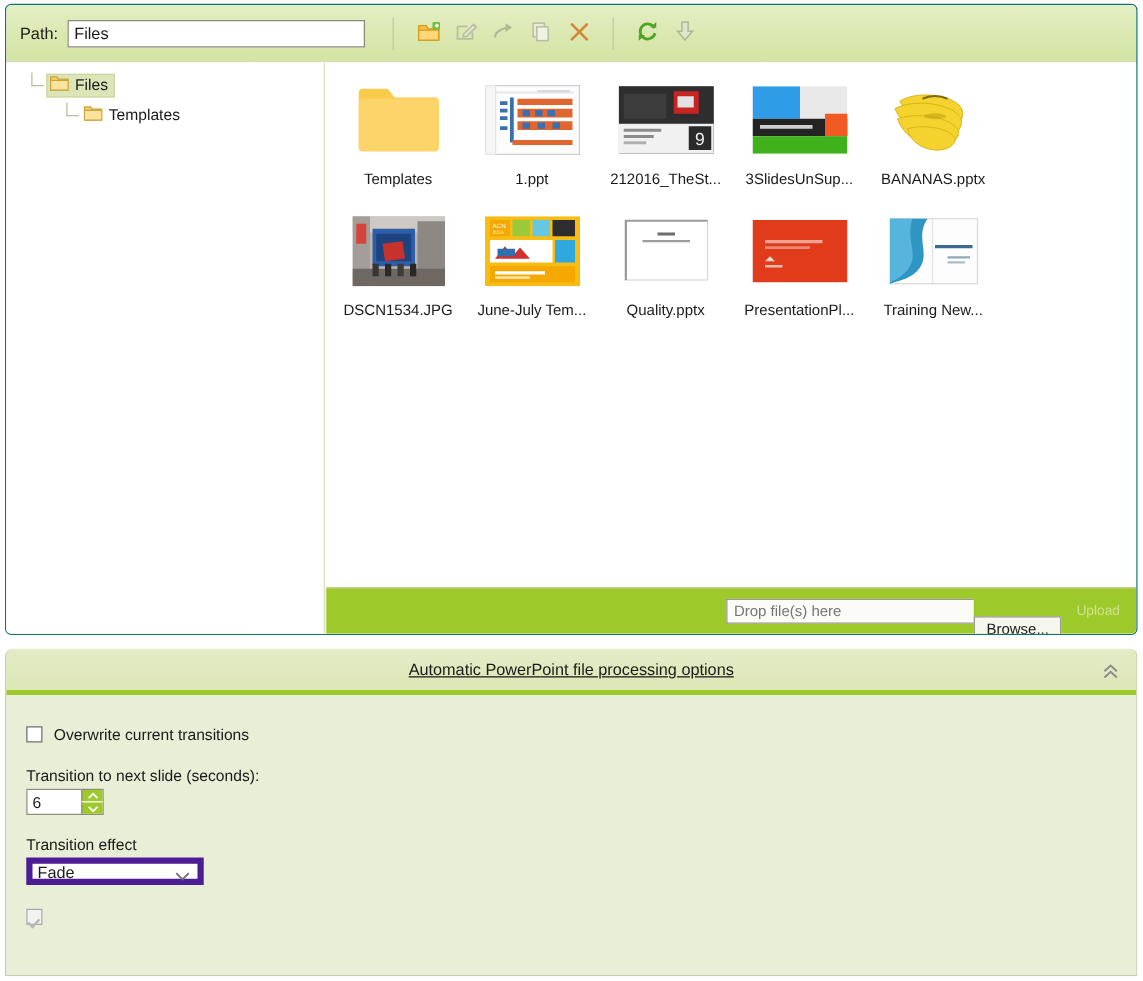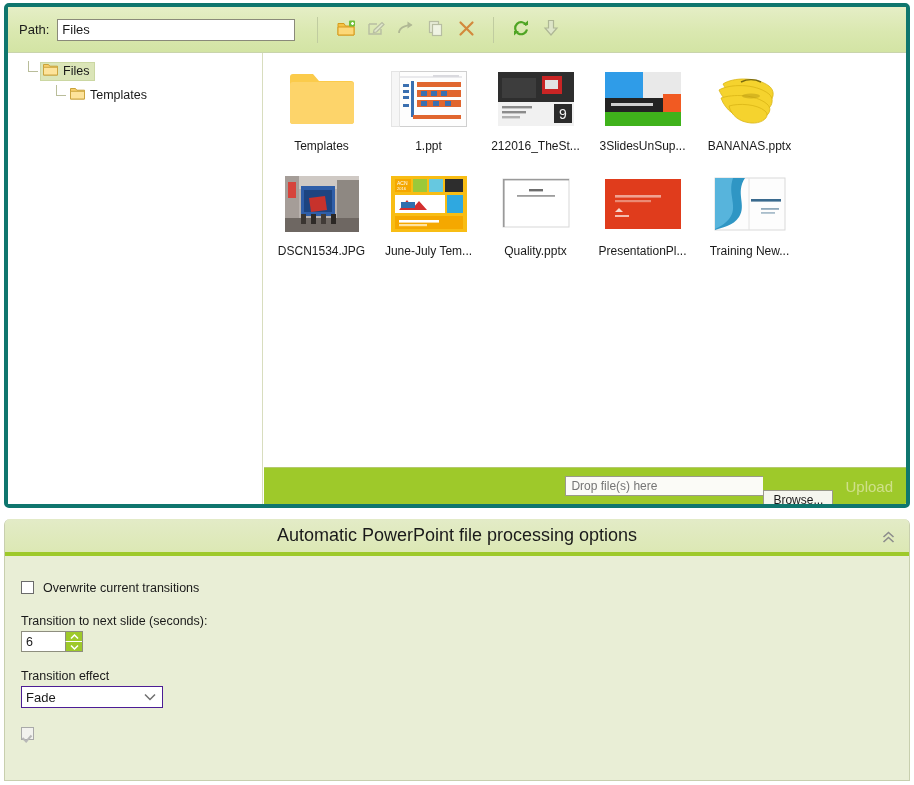--- a/index.html
+++ b/index.html
@@ -11,21 +11,21 @@
     color: #1a1a1a;
     overflow: hidden;
   }
   * { box-sizing: border-box; }
 
   
   .fm-panel {
     position: absolute;
     left: 4px; top: 3px;
     width: 906px; height: 505px;
-    border: 4px solid #0f766e;
+    border: 1px solid #0f766e;
     border-radius: 5px;
     background: #ffffff;
     overflow: hidden;
   }
 
   .fm-toolbar {
     position: relative;
     height: 46px;
     background: linear-gradient(to bottom, #e5eec6 0%, #dae8b0 55%, #d3e4a4 100%);
     border-bottom: 1px solid #c9d4ac;
@@ -193,21 +193,21 @@
     background: #f5f6ee;
     font-family: "Liberation Sans", sans-serif;
     font-size: 12px;
     color: #1a1a1a;
     text-decoration: underline;
     padding: 0 9px;
     cursor: pointer;
     display: flex; align-items: center; margin-top: 28px;
   }
   .upload-btn {
-    font-size: 15px;
+    font-size: 11px;
     color: #cfe08a;
     padding: 0 4px 0 12px;
     cursor: default;
   }
 
   
   .opt-panel {
     position: absolute;
     left: 4px; top: 519px;
     width: 906px; height: 262px;
@@ -221,22 +221,23 @@
     position: relative;
     height: 37px;
     background: linear-gradient(to bottom, #e3ebc7 0%, #dce8b4 100%);
     border-radius: 5px 5px 0 0;
     border-bottom: 4px solid #9ec92a;
     display: flex;
     align-items: center;
     justify-content: center;
   }
   .opt-title {
-    font-size: 18px;
-    color: #1a1a1a;
+    font-size: 13px;
+    color: #1a1a1a;
+    text-decoration: underline;
   }
   .collapse-icon {
     position: absolute;
     right: 12px; top: 9px;
     width: 18px; height: 18px;
     display: flex; align-items: center; justify-content: center;
     cursor: pointer;
   }
   .opt-body {
     padding: 22px 0 0 16px;
@@ -303,21 +304,21 @@
     flex: 1;
     background: #9ec92a;
     display: flex; align-items: center; justify-content: center;
     cursor: pointer;
     border-left: 1px solid #8e8e7f;
   }
   .spin-dn { border-top: 1px solid #ffffff; }
   .select-box {
     position: relative;
     width: 142px; height: 22px;
-    border: 1px solid #4c1d95;
+    border: 5px solid #4c1d95;
     background: #ffffff;
     display: flex;
     align-items: center;
     padding-left: 4px;
     cursor: pointer;
   }
   .select-value { font-size: 13px; color: #1a1a1a; }
   .select-arrow {
     position: absolute;
     right: 5px; top: 4px;

